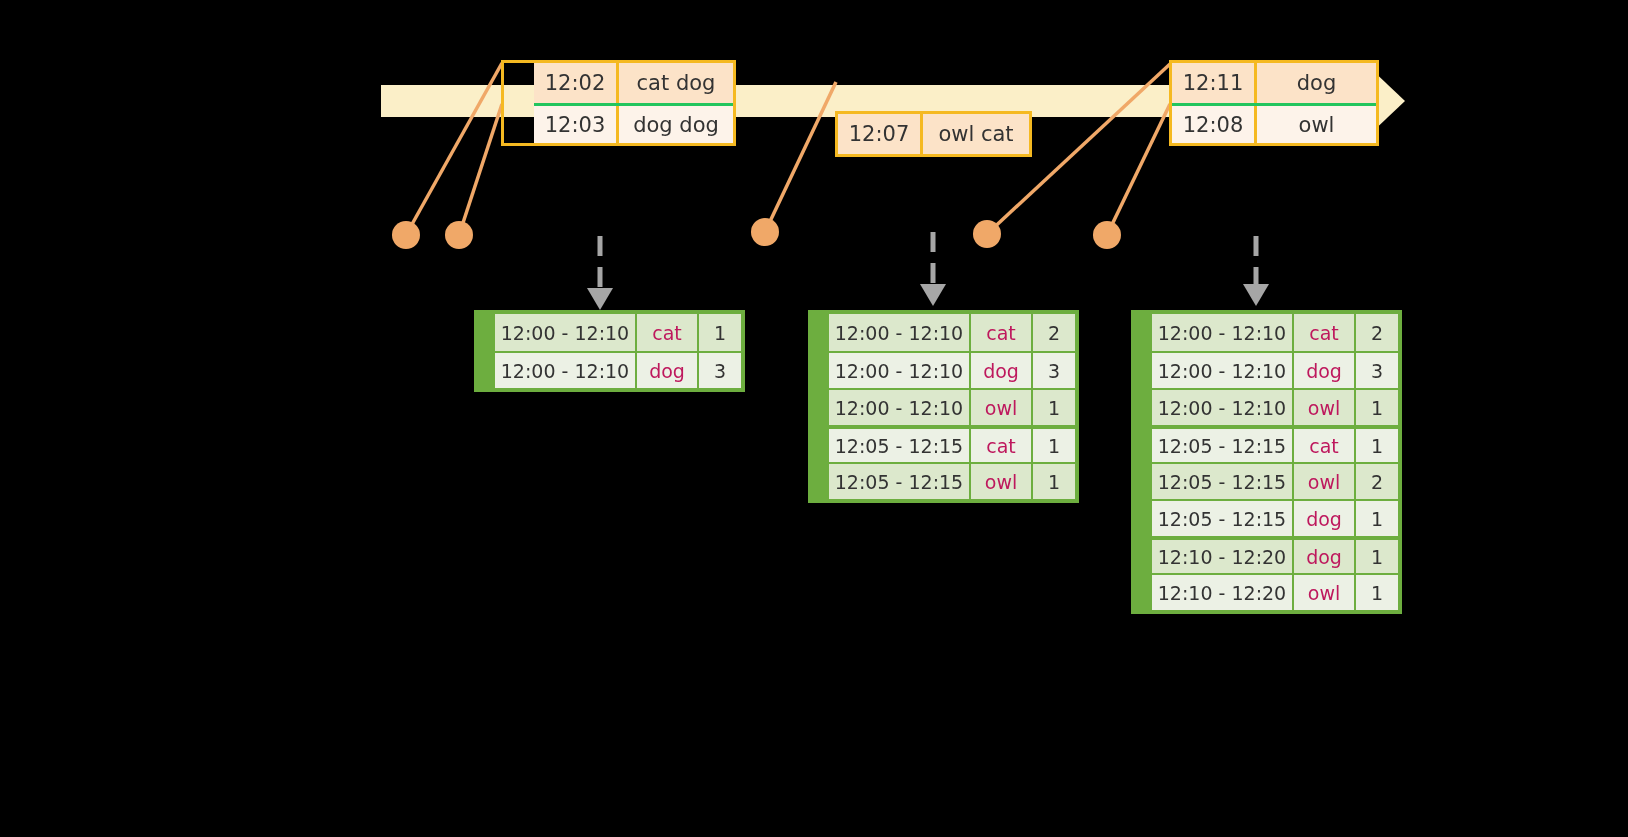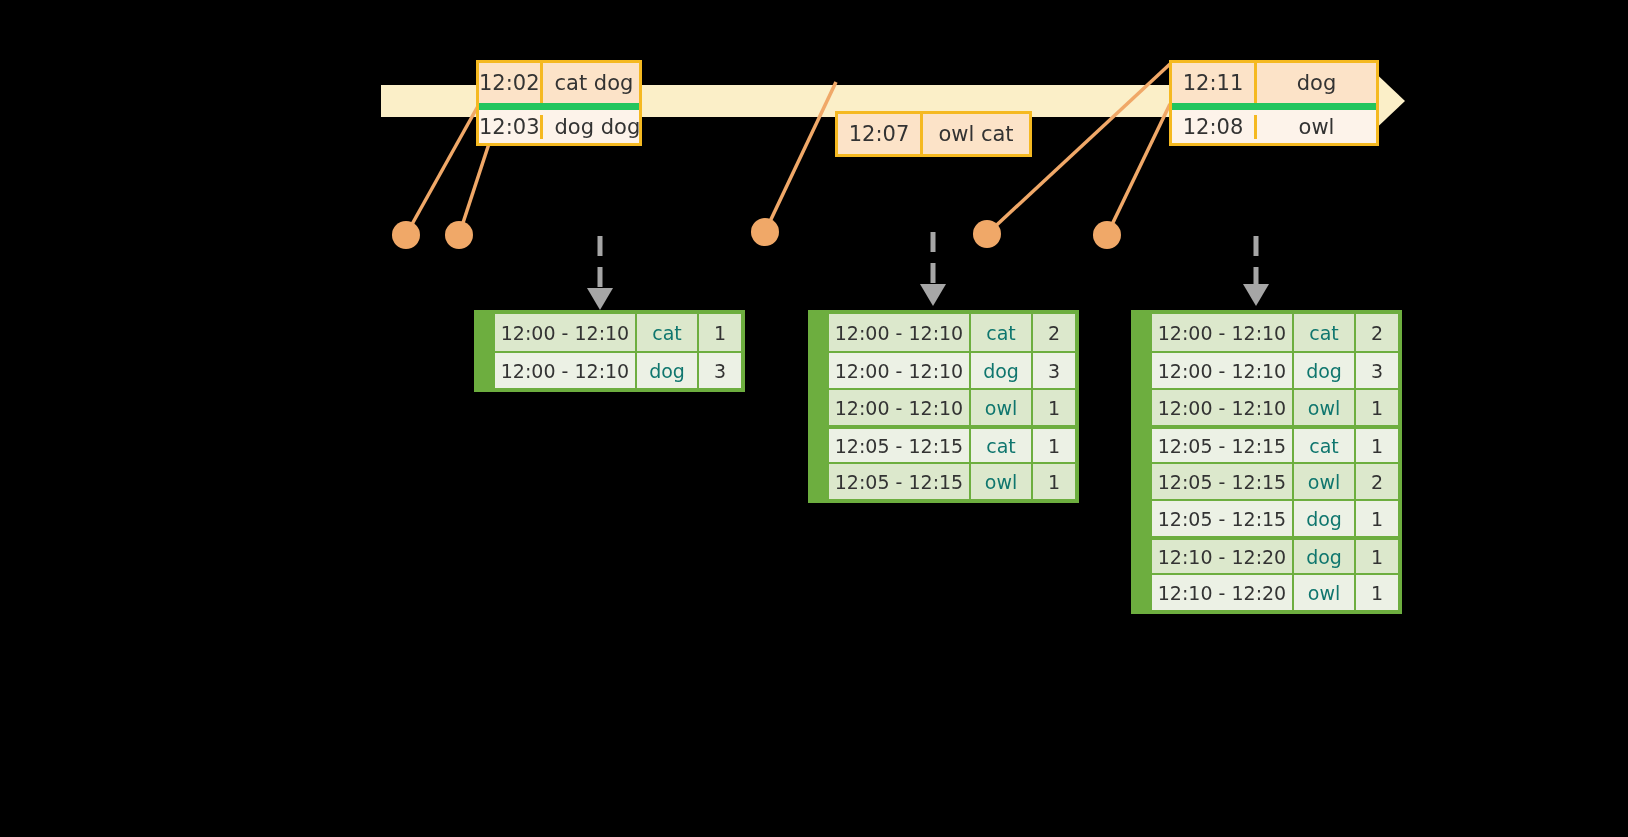--- a/index.html
+++ b/index.html
@@ -39,21 +39,21 @@
     z-index: 5;
   }
   .event-row {
     display: flex;
     flex-direction: row;
     height: 40px;
     box-sizing: border-box;
   }
   .event-row.r0 { background: #FCE3C8; }
   .event-row.r1 { background: #FDF3EA; }
-  .event-row + .event-row { border-top: 7px solid #22c55e; align-items: center; }
+  .event-row + .event-row { border-top: 3px solid #22c55e; }
   .event-time {
     width: 85px;
     box-sizing: border-box;
     display: flex;
     align-items: center;
     justify-content: center;
     font-size: 21px;
     color: #333333;
     border-right: 3px solid #F5B921;
     white-space: nowrap;
@@ -102,21 +102,21 @@
     border-right: 2px solid #6DAE3F;
     white-space: nowrap;
   }
   .res-key {
     width: 62px;
     box-sizing: border-box;
     display: flex;
     align-items: center;
     justify-content: center;
     font-size: 19px;
-    color: #0f766e;
+    color: #be185d;
     border-right: 2px solid #6DAE3F;
     white-space: nowrap;
   }
   .res-count {
     width: 42px;
     box-sizing: border-box;
     display: flex;
     align-items: center;
     justify-content: center;
     font-size: 19px;
@@ -157,21 +157,21 @@
       <line x1="933" y1="232" x2="933" y2="284" stroke-dasharray="20,11"></line>
       <line x1="1256" y1="236" x2="1256" y2="284" stroke-dasharray="20,11"></line>
     </g>
     <g fill="#A6A6A6">
       <polygon points="587,288 613,288 600,310"></polygon>
       <polygon points="920,284 946,284 933,306"></polygon>
       <polygon points="1243,284 1269,284 1256,306"></polygon>
     </g>
   </svg>
 
-  <div class="event-box" style="left:476px; top:60px; width:166px;">
+  <div class="event-box" style="left:501px; top:60px; width:235px;padding-left:30px;">
     <div class="event-row r0">
       <div class="event-time">12:02</div>
       <div class="event-text">cat dog</div>
     </div>
     <div class="event-row r1">
       <div class="event-time">12:03</div>
       <div class="event-text">dog dog</div>
     </div>
   </div>
 

